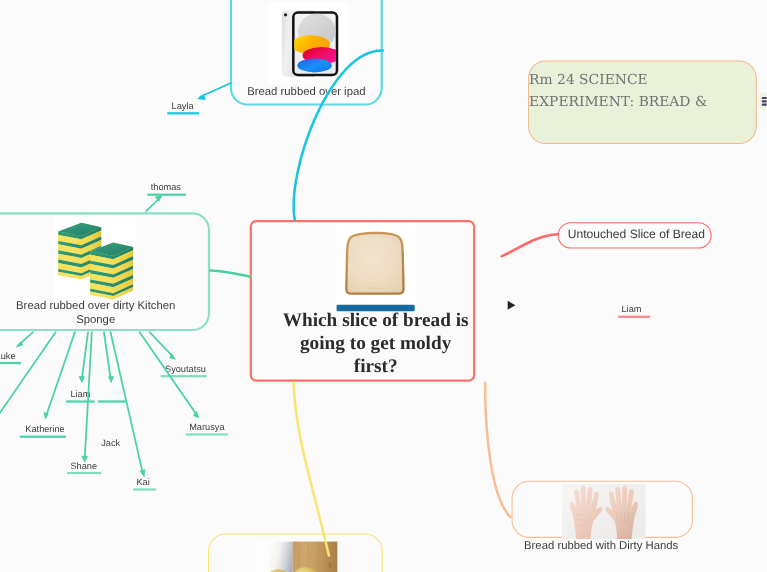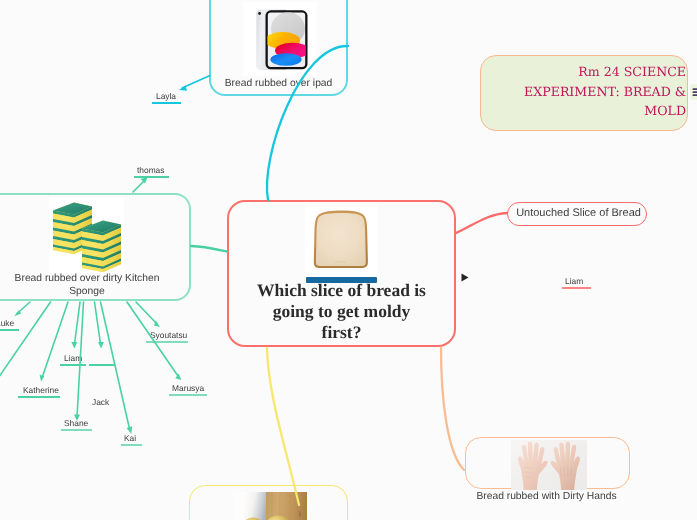--- a/index.html
+++ b/index.html
@@ -205,21 +205,21 @@
           </g>
         </g>
       </svg>
     </div>
     <div class="nodelabel ontop" style="position:absolute;left:19px;top:78px;width:242px;">
       <div>Bread rubbed over dirty Kitchen</div>
       <div>Sponge</div>
     </div>
   </div>
 
-  <div class="node" id="central-node" style="left:227px;top:200px;width:229px;height:147px;border:2.6px solid #fb706a;border-radius:18px;">
+  <div class="node" id="central-node" style="left:227px;top:200px;width:205px;height:147px;border:2.6px solid #fb706a;border-radius:6px;">
     <div class="photo" style="position:absolute;left:76px;top:2px;width:73px;height:75px;background:#ffffff;overflow:hidden;">
       <svg viewBox="0 0 73 75" width="73" height="75">
         <defs>
           <linearGradient id="crumbG" x1="0" y1="0" x2="0.25" y2="1">
             <stop offset="0" stop-color="#f3e6d2"></stop>
             <stop offset="0.35" stop-color="#f4e8d6"></stop>
             <stop offset="0.75" stop-color="#efe0cb"></stop>
             <stop offset="1" stop-color="#e9d8bf"></stop>
           </linearGradient>
           <linearGradient id="crustG" x1="0" y1="0" x2="0.3" y2="1">
@@ -273,26 +273,25 @@
     <div class="ontop" style="position:absolute;left:0;top:78px;width:225px;text-align:center;
                 font-family:'Liberation Serif',serif;font-weight:bold;font-size:17.5px;
                 line-height:21px;color:#2b2b2b;">
       <div>Which slice of bread is</div>
       <div>going to get moldy</div>
       <div>first?</div>
     </div>
   </div>
 
   <div class="node" id="title-node" style="left:480px;top:55px;width:208px;height:76px;background:#e9f2d9;border:1.6px solid #f7b98e;border-radius:16px;">
-    <div class="ontop" style="position:absolute;left:0;top:6px;width:205px;text-align:right;
+    <div class="ontop" style="position:absolute;left:0;top:6px;width:205px;text-align:left;
                 font-family:'DejaVu Serif',serif;font-size:12.6px;line-height:19.5px;
-                color:#be185d;">
+                color:#737373;">
       <div>Rm 24 SCIENCE</div>
       <div>EXPERIMENT:  BREAD &amp;</div>
-      <div>MOLD</div>
     </div>
   </div>
 
   <div class="node" id="pill-node" style="left:507px;top:202px;width:140px;height:24px;border:1.6px solid #fc6a6a;border-radius:12px;">
     <div class="ontop" style="position:absolute;left:0;top:4px;width:141px;text-align:center;font-size:11px;color:#3d3d3d;">Untouched Slice of Bread</div>
   </div>
 
   <div class="node" id="hands-node" style="left:465px;top:437px;width:165px;height:52px;border:1.8px solid #f9bd94;">
     <div class="photo" style="position:absolute;left:45px;top:2px;width:76px;height:50px;background:#f4f3f2;overflow:hidden;border-radius:3px;">
       <svg viewBox="0 0 76 50" width="76" height="50">

